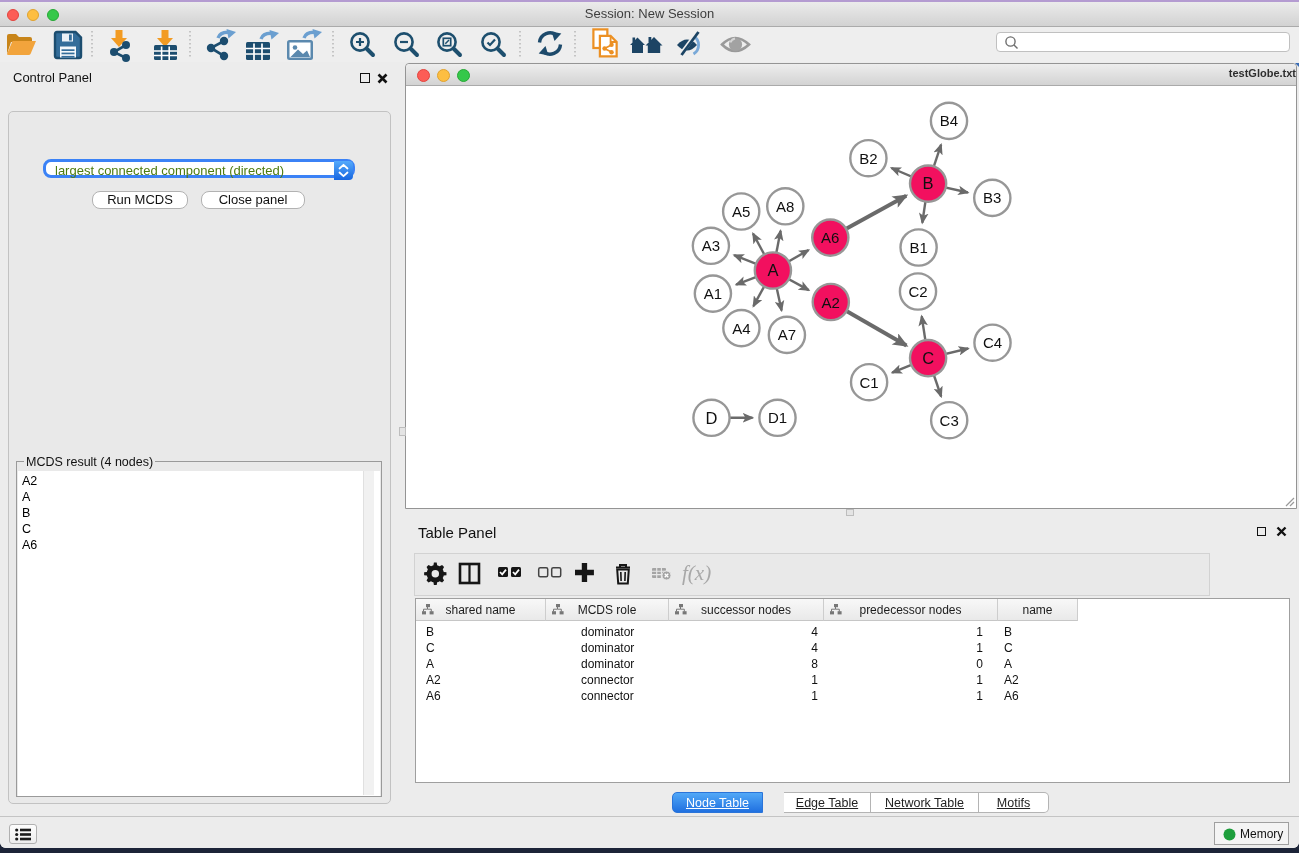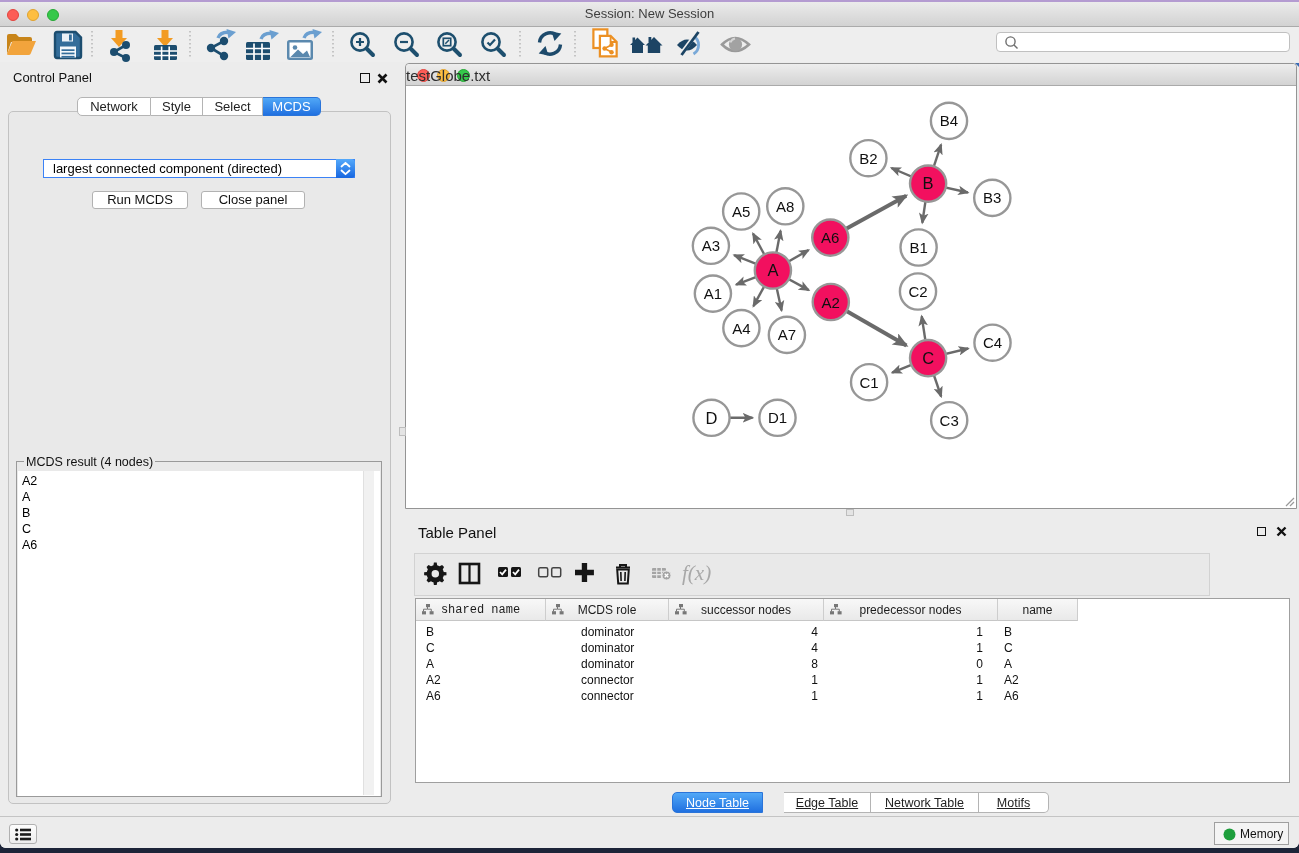--- a/index.html
+++ b/index.html
@@ -19,35 +19,35 @@
 
 #cp-title { position:absolute; left:13px; top:70px; font-size:13px; color:#111; }
 #cp-box { position:absolute; left:8px; top:111px; width:383px; height:693px; background:#e9e9e9; border:1px solid #c2c2c2; border-radius:5px; }
 .tabs { position:absolute; display:flex; }
 .tab { font-size:13px; color:#222; background:#fff; border:1px solid #b4b4b4; border-left:none;
   display:flex; align-items:center; justify-content:center; }
 .tab.first { border-left:1px solid #b4b4b4; border-radius:5px 0 0 5px; }
 .tab.last { border-radius:0 5px 5px 0; }
 .tab.sel { background:linear-gradient(#51a8f7,#2070e0); color:#fff; border-color:#2a74d9; }
 #opt-label { position:absolute; left:8px; top:137px; width:383px; text-align:center; font-size:12.5px; color:#1a1a1a; }
-#dropdown { position:absolute; left:43px; top:159px; width:312px; height:19px; background:#fff; border:1px solid #3b82f6; border-radius:0; font-size:13px; color:#000000; line-height:17px; padding-left:9px; }
+#dropdown { position:absolute; left:43px; top:159px; width:312px; height:19px; background:#fff; border:3px solid #3b82f6; border-radius:8px; font-size:13px; color:#4d7c0f; line-height:17px; padding-left:9px; }
 #dd-btn { position:absolute; right:-1px; top:-1px; width:19px; height:19px; border-radius:0 4px 4px 0; background:linear-gradient(#55aafb,#1766e0); }
-.btn { position:absolute; height:18px; background:#fff; border:1px solid #b2b2b2; border-radius:3px; font-size:13px; color:#111; text-align:center; line-height:16px; }
+.btn { position:absolute; height:18px; background:#fff; border:1px solid #b2b2b2; border-radius:8px; font-size:13px; color:#111; text-align:center; line-height:16px; }
 
 #mcds-fs { position:absolute; left:16px; top:461px; width:366px; height:336px; border:1px solid #9a9a9a; }
 #mcds-legend { position:absolute; left:7px; top:-7px; background:#e9e9e9; font-size:12.5px; color:#111; padding:0 2px; }
 #mcds-list { position:absolute; left:1px; top:9px; width:362px; height:325px; background:#fff; font-size:12.5px; color:#000; padding:2px 0 0 4px; line-height:16px; }
 #mcds-scroll { position:absolute; right:6px; top:0px; width:11px; height:324px; background:#f1f1f1; border-left:1px solid #e0e0e0; }
 
 #statusbar { position:absolute; left:0; top:816px; width:1299px; height:32px; background:#ececec; border-top:1px solid #c4c4c4; }
 #memory { position:absolute; left:1214px; top:5px; width:75px; height:23px; background:#f4f4f4; border:1px solid #9f9f9f; font-size:12px; color:#111; }
 
 #gwin { position:absolute; left:405px; top:63px; width:892px; height:446px; background:#fff; border:1px solid #949494; border-radius:4px 4px 0 0; }
 #gwin-tb { position:absolute; left:0; top:0; width:890px; height:22px; background:linear-gradient(#ededed,#d3d3d3); border-bottom:1px solid #aaa; border-radius:4px 4px 0 0; }
-#gwin-tb .title { position:absolute; left:0; right:0; top:3px; text-align:left; font-size:15px; color:#2e2e2e; }
+#gwin-tb .title { position:absolute; left:0; right:0; top:3px; text-align:right; font-size:11px; color:#2e2e2e;font-weight:bold; }
 
 #tp-title { position:absolute; left:418px; top:524px; font-size:15px; color:#111; }
 #tp-toolbar { position:absolute; left:414px; top:553px; width:796px; height:43px; background:#e9e9e9; border:1px solid #d2d2d2; }
 #ttable { position:absolute; left:415px; top:598px; width:875px; height:185px; background:#fff; border:1px solid #9f9f9f; font-size:12px; color:#111; }
 .hcell { position:absolute; top:0; height:22px; background:linear-gradient(#f8f8f8,#e9e9e9); border-right:1px solid #cdcdcd; border-bottom:1px solid #c6c6c6; text-align:center; line-height:22px; font-size:12px; color:#1c1c1c; }
 .tcell { position:absolute; font-size:12px; color:#111; }
 
 .btab { font-size:12.5px;text-decoration:underline; }
 </style>
 </head>
@@ -209,26 +209,20 @@
 </svg>
 </div>
   <div id="searchbox">
         <svg width="18" height="18" style="position:absolute;left:6px;top:1px;">
           <circle cx="7.5" cy="7.5" r="4.6" fill="none" stroke="#6e6e6e" stroke-width="1.4"></circle>
           <line x1="11" y1="11" x2="14.5" y2="14.5" stroke="#6e6e6e" stroke-width="1.4"></line>
         </svg>
       </div>
   <div id="cp-title">Control Panel</div>
   <div id="cp-box"></div>
-  <div class="tabs" style="left:77px;top:97px;height:19px;">
-    <div class="tab first" style="width:74px;">Network</div>
-    <div class="tab" style="width:52px;">Style</div>
-    <div class="tab" style="width:60px;">Select</div>
-    <div class="tab sel last" style="width:58px;">MCDS</div>
-  </div>
   <div id="dropdown">largest connected component (directed)
     <div id="dd-btn"><svg width="19" height="19" viewBox="0 0 19 19">
             <path d="M5.5 7.5 L9.5 3.8 L13.5 7.5" fill="none" stroke="#fff" stroke-width="1.8" stroke-linecap="round" stroke-linejoin="round"></path>
             <path d="M5.5 11.5 L9.5 15.2 L13.5 11.5" fill="none" stroke="#fff" stroke-width="1.8" stroke-linecap="round" stroke-linejoin="round"></path>
           </svg></div>
   </div>
   <div class="btn" style="left:92px;top:191px;width:96px;">Run MCDS</div>
   <div class="btn" style="left:201px;top:191px;width:104px;">Close panel</div>
   <div id="mcds-fs">
     <div id="mcds-list">A2<br>A<br>B<br>C<br>A6<div id="mcds-scroll"></div></div>
@@ -364,21 +358,21 @@
 <g stroke="#e9e9e9" stroke-width="1.1">
               <path d="M0 4.3 L14 4.3 M0 7.6 L14 7.6 M4.7 1 L4.7 11 M9.4 1 L9.4 11"></path>
             </g>
 <circle cx="14.5" cy="8.5" r="4.5" fill="#a4a4a4" stroke="#e9e9e9" stroke-width="1"></circle>
 <path d="M12.7 6.7 L16.3 10.3 M16.3 6.7 L12.7 10.3" stroke="#fff" stroke-width="1.3"></path>
 </g>
 
 <text x="267" y="26" font-family="Liberation Serif, serif" font-style="italic" font-size="21px" fill="#a8a8a8">f(x)</text>
 </svg></div>
   <div id="ttable">
-        <div class="hcell" style="left:0px;width:130px;font-family:Liberation Mono, monospace;">shared name</div>
+        <div class="hcell" style="left:0px;width:130px;">shared name</div>
 <div class="hcell" style="left:130px;width:123px;">MCDS role</div>
 <div class="hcell" style="left:253px;width:155px;">successor nodes</div>
 <div class="hcell" style="left:408px;width:174px;">predecessor nodes</div>
 <div class="hcell" style="left:582px;width:80px;">name</div>
 <svg class="abs" style="left:6px;top:5px;" width="12" height="12">
           <g fill="#777">
             <rect x="4" y="0" width="4" height="3.2"></rect>
             <rect x="0" y="7.2" width="4" height="3.2"></rect>
             <rect x="7.6" y="7.2" width="4" height="3.2"></rect>
             <path d="M5.5 3 L5.5 5.2 L1.5 5.2 L1.5 7.5 M5.7 5.2 L9.3 5.2 L9.3 7.5" stroke="#777" fill="none" stroke-width="1"></path>

